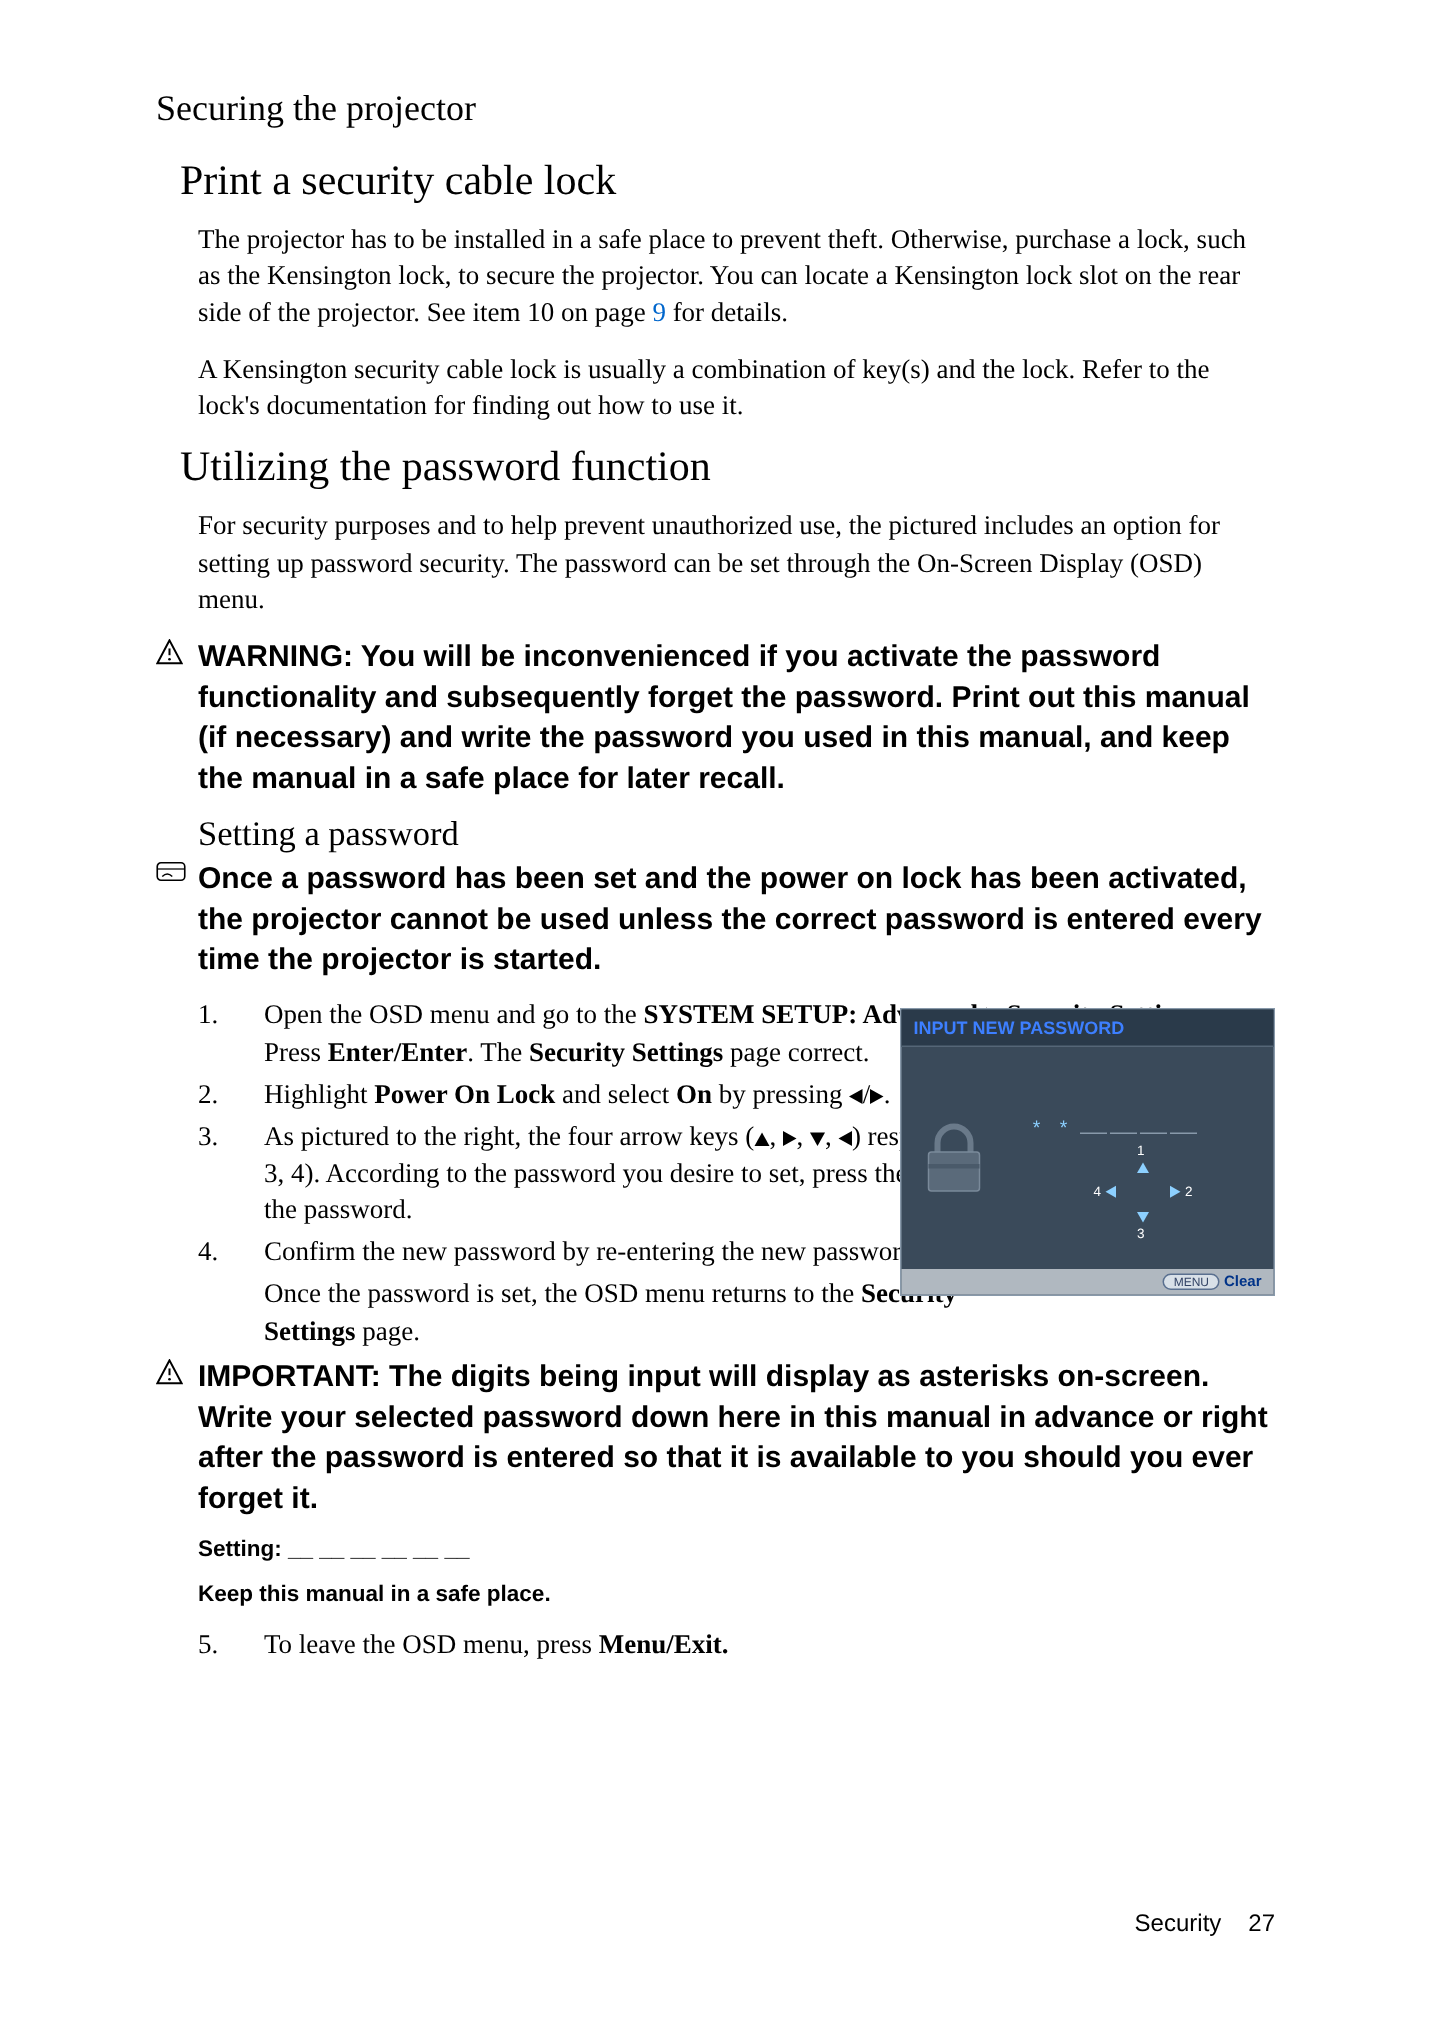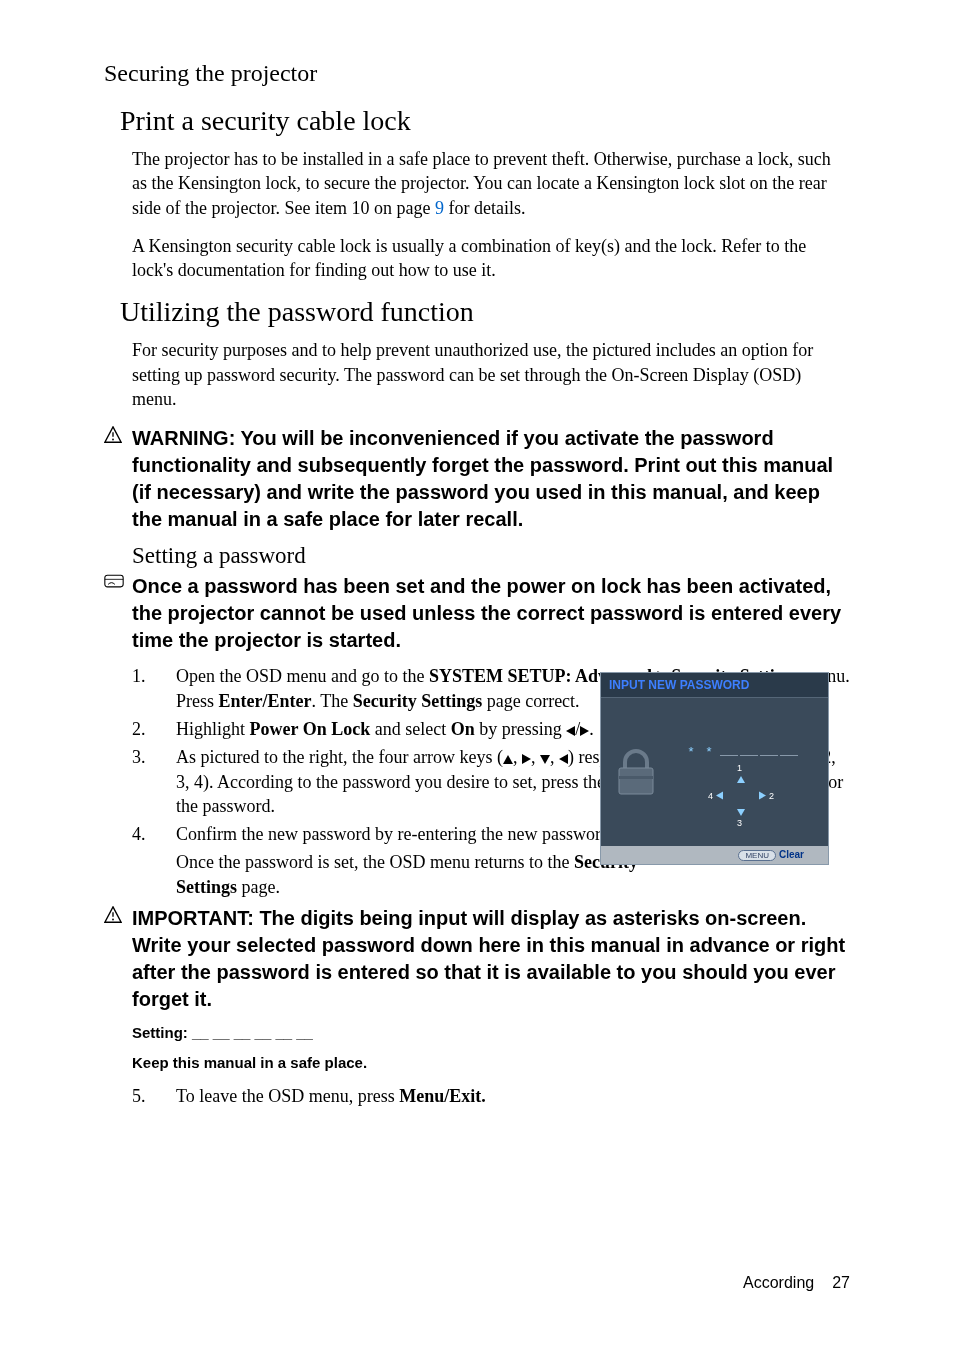--- a/index.html
+++ b/index.html
@@ -97,21 +97,21 @@
   .footer-page {
     margin-left: 18px;
   }
   .osd-wrap {
     position: absolute;
     right: 104px;
     top: 672px;
     width: 250px;
   }
   .osd {
-    width: 229px;
+    width: 250px;
     background: #3a4a5a;
     border: 1px solid #8899aa;
     font-family: Arial, sans-serif;
     font-size: 11px;
     color: #fff;
   }
   .osd-title {
     color: #3d7fff;
     font-weight: bold;
     padding: 5px 8px;
@@ -153,21 +153,21 @@
     font-size: 10px;
     color: #8cd0ff;
   }
   .dir-up { left: 50%; top: 2px; transform: translateX(-50%); }
   .dir-down { left: 50%; bottom: 2px; transform: translateX(-50%); }
   .dir-left { left: 2px; top: 50%; transform: translateY(-50%); }
   .dir-right { right: 2px; top: 50%; transform: translateY(-50%); }
   .dir-num { font-size: 9px; color: #fff; }
   .osd-footer {
     background: #b0b8c0;
-    padding: 3px 24px;
+    padding: 3px 8px;
     text-align: right;
     font-size: 10px;
     color: #003388;
   }
   .osd-footer-btn {
     display: inline-block;
     border: 1px solid #5a7090;
     border-radius: 8px;
     padding: 0px 6px;
     font-size: 8px;
@@ -303,14 +303,14 @@
         <div class="dir dir-left"><span class="dir-num">4</span> <span class="tri tri-sm-left"></span></div>
       </div>
     </div>
     <div class="osd-footer">
       <span class="osd-footer-btn">MENU</span><span style="font-weight:bold;">Clear</span>
     </div>
   </div>
 </div>
 
 <div class="footer">
-  <span>According</span><span class="footer-page">27</span>
+  <span>Security</span><span class="footer-page">27</span>
 </div>
 
 </body></html>

